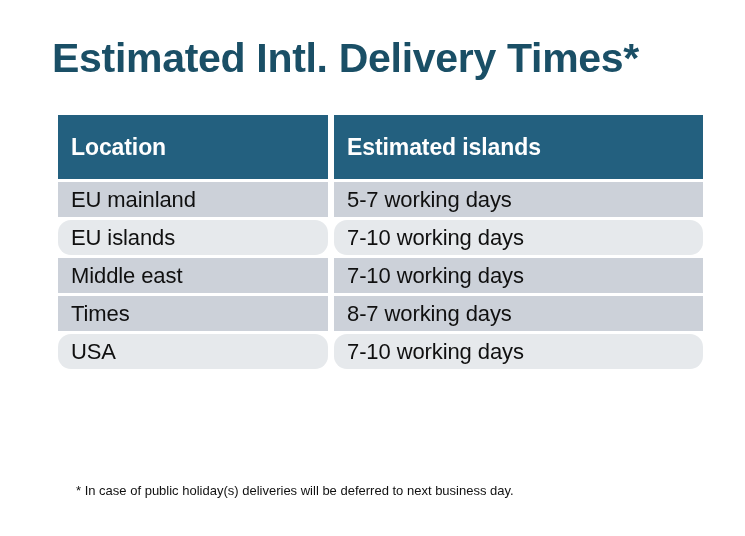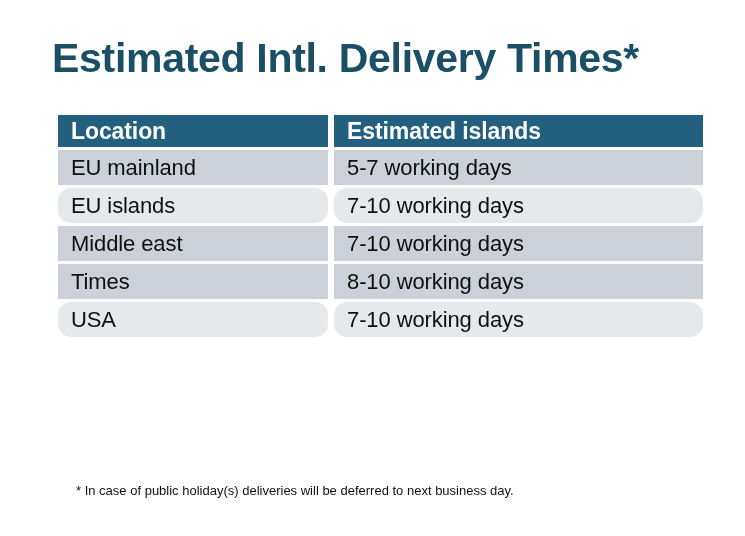--- a/index.html
+++ b/index.html
@@ -54,21 +54,21 @@
     overflow: hidden;
     white-space: nowrap;
   }
 
   .delivery-table thead th {
     background: #23607f;
     color: #ffffff;
     font-size: 23px;
     font-weight: bold;
     letter-spacing: -0.1px;
-    height: 32px;
+    height: 64px;
   }
 
   .col-location { width: 270px; }
   .col-delivery { width: 369px; }
 
   .delivery-table tbody tr.row-odd td {
     background: #ccd1d9;
   }
   .delivery-table tbody tr.row-even td {
     background: #e6e9ec;
@@ -114,21 +114,21 @@
       <tr class="row-even">
         <td class="col-location">EU islands</td>
         <td class="col-delivery">7-10 working days</td>
       </tr>
       <tr class="row-odd">
         <td class="col-location">Middle east</td>
         <td class="col-delivery">7-10 working days</td>
       </tr>
       <tr class="row-odd">
         <td class="col-location">Times</td>
-        <td class="col-delivery">8-10 working days</td>
+        <td class="col-delivery">8-7 working days</td>
       </tr>
       <tr class="row-even">
         <td class="col-location">USA</td>
         <td class="col-delivery">7-10 working days</td>
       </tr>
     </tbody>
   </table>
 
   <div class="table-footnote">* In case of public holiday(s) deliveries will be deferred to next business day.</div>
 

